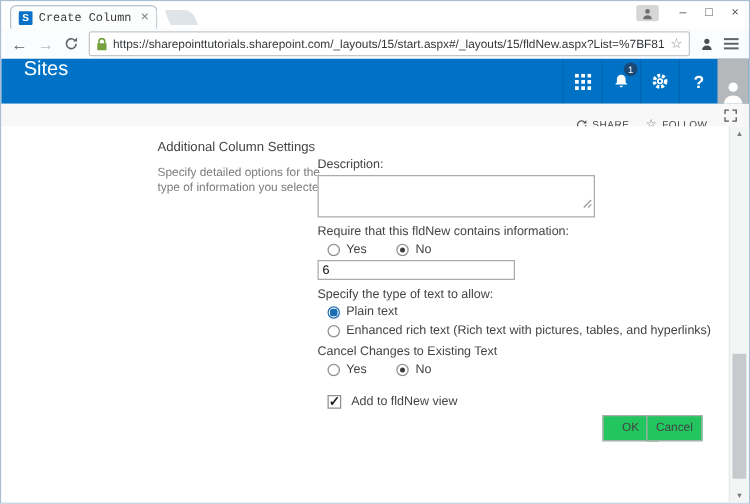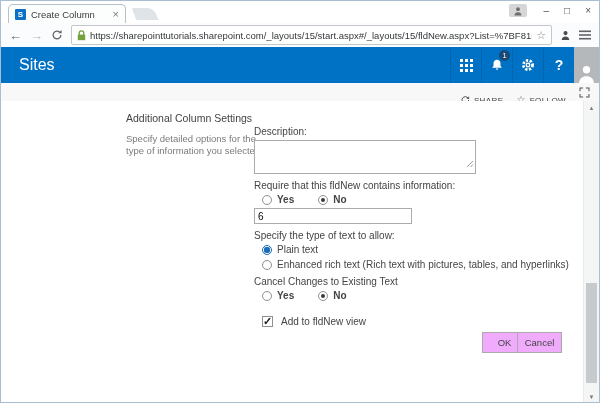--- a/index.html
+++ b/index.html
@@ -6,21 +6,21 @@
   .window{position:relative;width:600px;height:403px;background:#fff;border:1px solid #a9bfd1;
     box-sizing:border-box;overflow:hidden;font-family:"Liberation Sans",sans-serif;}
 
   
   .tabstrip{position:absolute;left:0;top:0;width:100%;height:22px;background:#fff;}
   .tab{position:absolute;left:7px;top:3px;width:118px;height:19px;background:#fcfdfd;
     border:1px solid #b8c1ca;border-bottom:none;border-radius:5px 5px 0 0;
     display:flex;align-items:center;gap:5px;padding:0 6px;box-sizing:border-box;}
   .favicon{width:11px;height:11px;background:#0a72c6;color:#fff;font-size:8px;font-weight:bold;
     display:flex;align-items:center;justify-content:center;border-radius:1px;flex:none;}
-  .tab-title{font-size:9.5px;color:#3a3a3a;flex:1;white-space:nowrap;overflow:hidden;}
+  .tab-title{font-size:9.5px;color:#3a3a3a;flex:1;white-space:nowrap;overflow:hidden;font-family:Liberation Mono, monospace;}
   .tab-close{font-size:11px;color:#7a7a7a;line-height:1;}
   .newtab{position:absolute;left:133px;top:7px;width:22px;height:12px;background:#dfe4e9;
     border-radius:2px 6px 0 0;transform:skewX(22deg);}
   .wincontrols{position:absolute;right:8px;top:3px;display:flex;align-items:center;gap:15px;}
   .profile-chip{width:18px;height:13px;background:#d6d6d6;border-radius:2px;display:flex;
     align-items:center;justify-content:center;margin-right:2px;}
   .winbtn{font-size:10px;color:#555;line-height:1;}
 
   
   .toolbar{position:absolute;left:0;top:22px;width:100%;height:24px;background:#fbfcfd;
@@ -28,66 +28,66 @@
   .navbtn{font-size:13px;color:#5f6368;line-height:1;}
   .navbtn.disabled{color:#b6bac0;}
   .omnibox{flex:1;height:18px;background:#fff;border:1px solid #c3c7cb;border-radius:2px;
     display:flex;align-items:center;gap:4px;padding:0 5px;min-width:0;}
   .url-input{flex:1;min-width:0;border:none;outline:none;background:transparent;padding:0;
     font-family:"Liberation Sans",sans-serif;font-size:9.5px;color:#35383b;}
   .omni-star{font-size:11px;color:#8a8f94;line-height:1;}
 
   
   .suitebar{position:absolute;left:0;top:46px;width:100%;height:36px;background:#0072c6;
-    display:flex;align-items:center;}
+    display:flex;align-items:flex-start;}
   .sites{color:#fff;font-size:16px;margin-left:18px;}
   .suite-right{margin-left:auto;display:flex;align-items:stretch;height:100%;}
   .suite-cell{width:30px;display:flex;align-items:center;justify-content:center;position:relative;
     border-left:1px solid rgba(0,0,0,0.10);}
   .badge{position:absolute;top:3px;right:2px;width:11px;height:11px;border-radius:50%;
     background:#1b4976;color:#fff;font-size:7.5px;display:flex;align-items:center;justify-content:center;}
   .help-q{color:#fff;font-size:14px;font-weight:bold;}
   .avatar-cell{width:25px;background:#b4b8bb;display:flex;align-items:flex-end;justify-content:center;}
 
   
   .actionbar{position:absolute;left:0;top:82px;width:100%;height:18px;background:#f8f8f8;
     display:flex;align-items:center;justify-content:flex-end;gap:13px;padding-right:9px;box-sizing:border-box;}
-  .action-item{display:flex;align-items:center;gap:4px;font-size:8px;color:#444;letter-spacing:.4px;margin-top:16px;}
+  .action-item{display:flex;gap:4px;font-size:8px;color:#444;letter-spacing:.4px;margin-top:16px;}
   .follow-star{font-size:10px;color:#666;line-height:1;}
 
   
   .content{position:absolute;left:0;top:100px;width:100%;height:303px;background:#fff;}
   .section-left{position:absolute;left:125px;top:11px;width:138px;}
   .section-title{font-size:10.5px;color:#444;}
   .section-help{font-size:9.5px;color:#7b7b7b;margin-top:9px;line-height:1.3;}
   .form-col{position:absolute;left:253px;top:13px;width:330px;font-size:10px;color:#444;}
   .flabel{margin:6px 0 3px;}
   .flabel.first{margin-top:12px;}
   .ta-wrap{position:relative;width:222px;}
   .desc-ta{width:222px;height:34px;border:1px solid #ababab;resize:none;box-sizing:border-box;
     font-family:"Liberation Sans",sans-serif;font-size:10px;display:block;}
   .ta-grip{position:absolute;right:2px;bottom:4px;}
-  .radio-row{display:flex;gap:24px;margin:3px 0 3px 8px;font-weight:bold;}
+  .radio-row{display:flex;gap:24px;margin:3px 0 3px 8px;}
   .radio-opt{display:flex;align-items:center;gap:5px;}
   .radio{width:10px;height:10px;border:1px solid #909090;border-radius:50%;box-sizing:border-box;
     background:#fff;position:relative;flex:none;}
   .radio.checked::after{content:"";position:absolute;left:2px;top:2px;width:4px;height:4px;
     border-radius:50%;background:#3c3c3c;}
   .radio.accent{border-color:#1b6db4;}
   .radio.accent.checked::after{left:1px;top:1px;width:6px;height:6px;background:#1b6db4;border-radius:2px;}
   .num-input{width:158px;height:16px;border:1px solid #ababab;box-sizing:border-box;padding:0 3px;
     font-family:"Liberation Sans",sans-serif;font-size:10px;display:block;}
   .radio-col .radio-opt{margin:3px 0 4px 8px;}
   .radio-col .radio-opt span{white-space:nowrap;}
   .checkbox-row{display:flex;align-items:center;gap:8px;margin:15px 0 0 8px;}
   .checkbox{width:11px;height:11px;border:1px solid #909090;box-sizing:border-box;background:#fff;
     position:relative;flex:none;}
   .checkbox.checked::after{content:"\2713";position:absolute;left:0;top:-2px;font-size:11px;
     color:#222;font-weight:bold;}
-  .btn{position:absolute;height:21px;border:1px solid #ababab;background:#f0abfc;box-sizing:border-box;
+  .btn{position:absolute;height:21px;border:1px solid #ababab;background:#22c55e;box-sizing:border-box;
     font-family:"Liberation Sans",sans-serif;font-size:9.5px;color:#444;padding:0;text-align:center;}
   .btn-ok{left:481px;top:231px;width:45px;}
   .btn-cancel{left:516px;top:231px;width:45px;}
 
   
   .scrollbar{position:absolute;right:0;top:0;width:16px;height:303px;background:#f4f5f5;
     border-left:1px solid #e9eaea;box-sizing:border-box;}
   .sb-arrow{position:absolute;left:0;width:100%;text-align:center;font-size:6px;color:#7a7a7a;line-height:1;}
   .sb-up{top:4px;}
   .sb-down{bottom:4px;}

